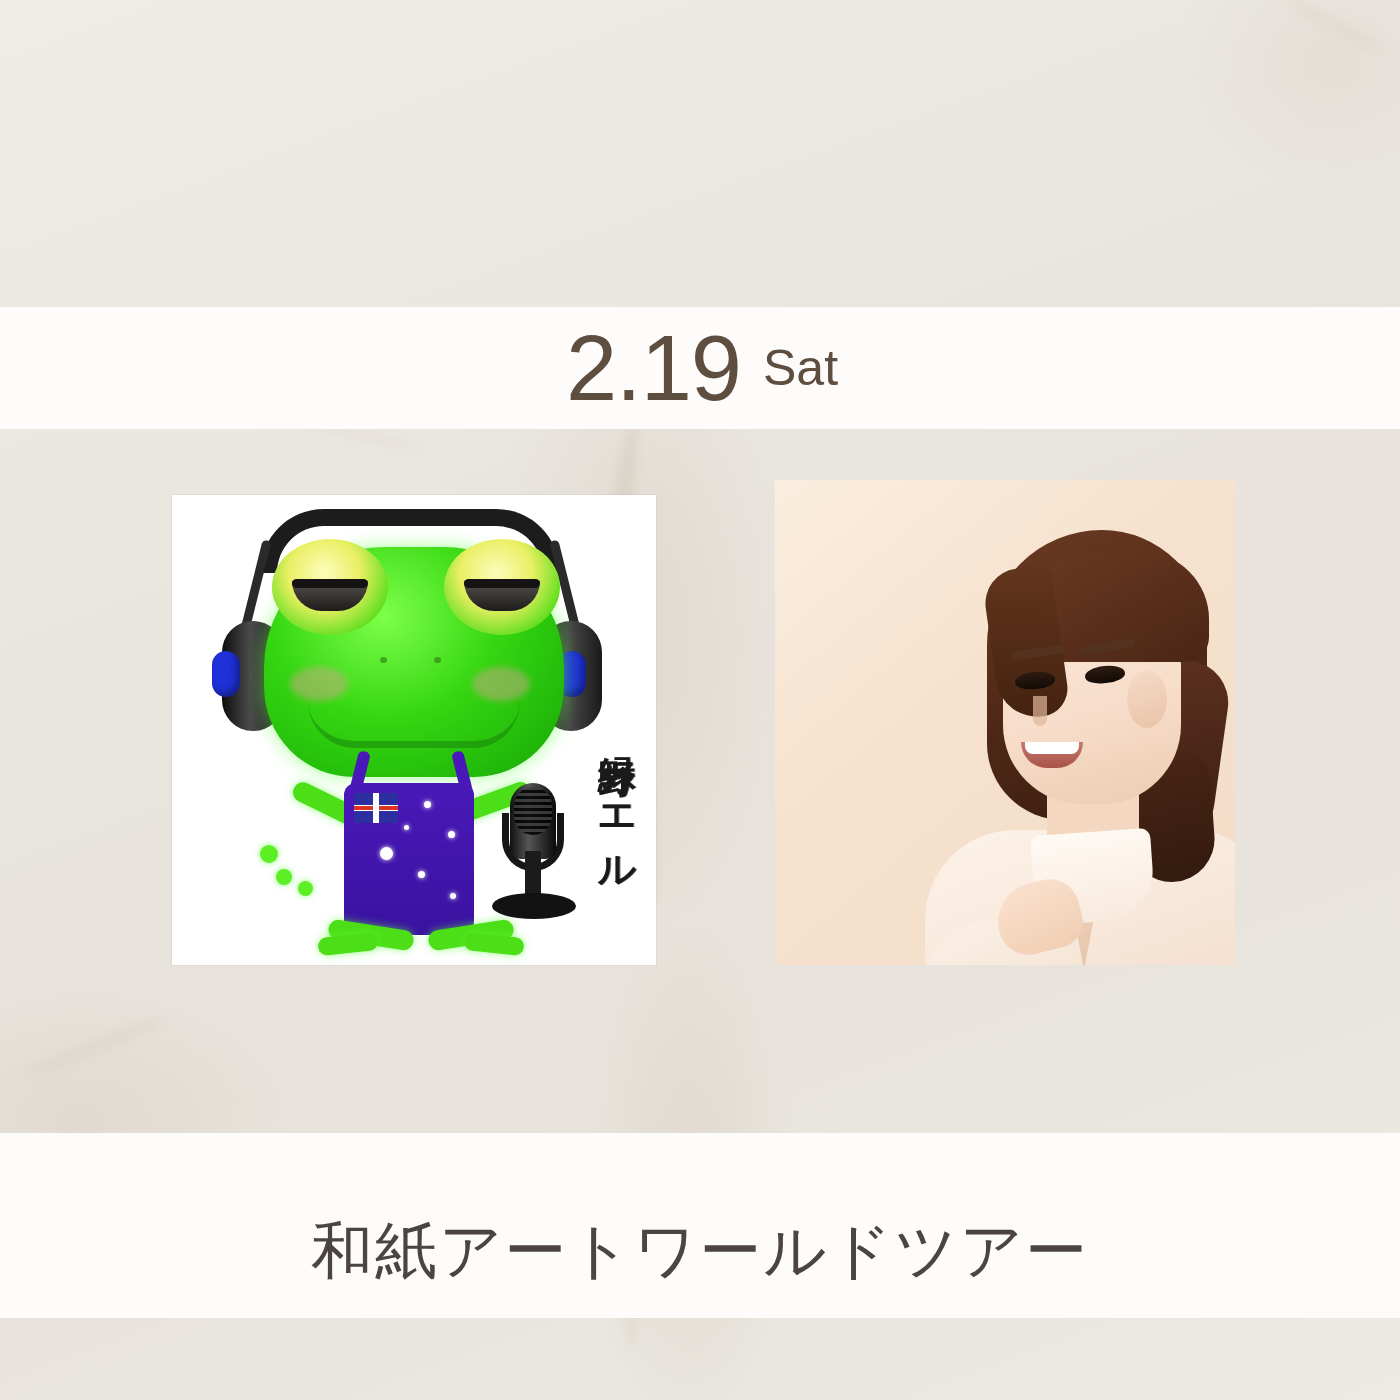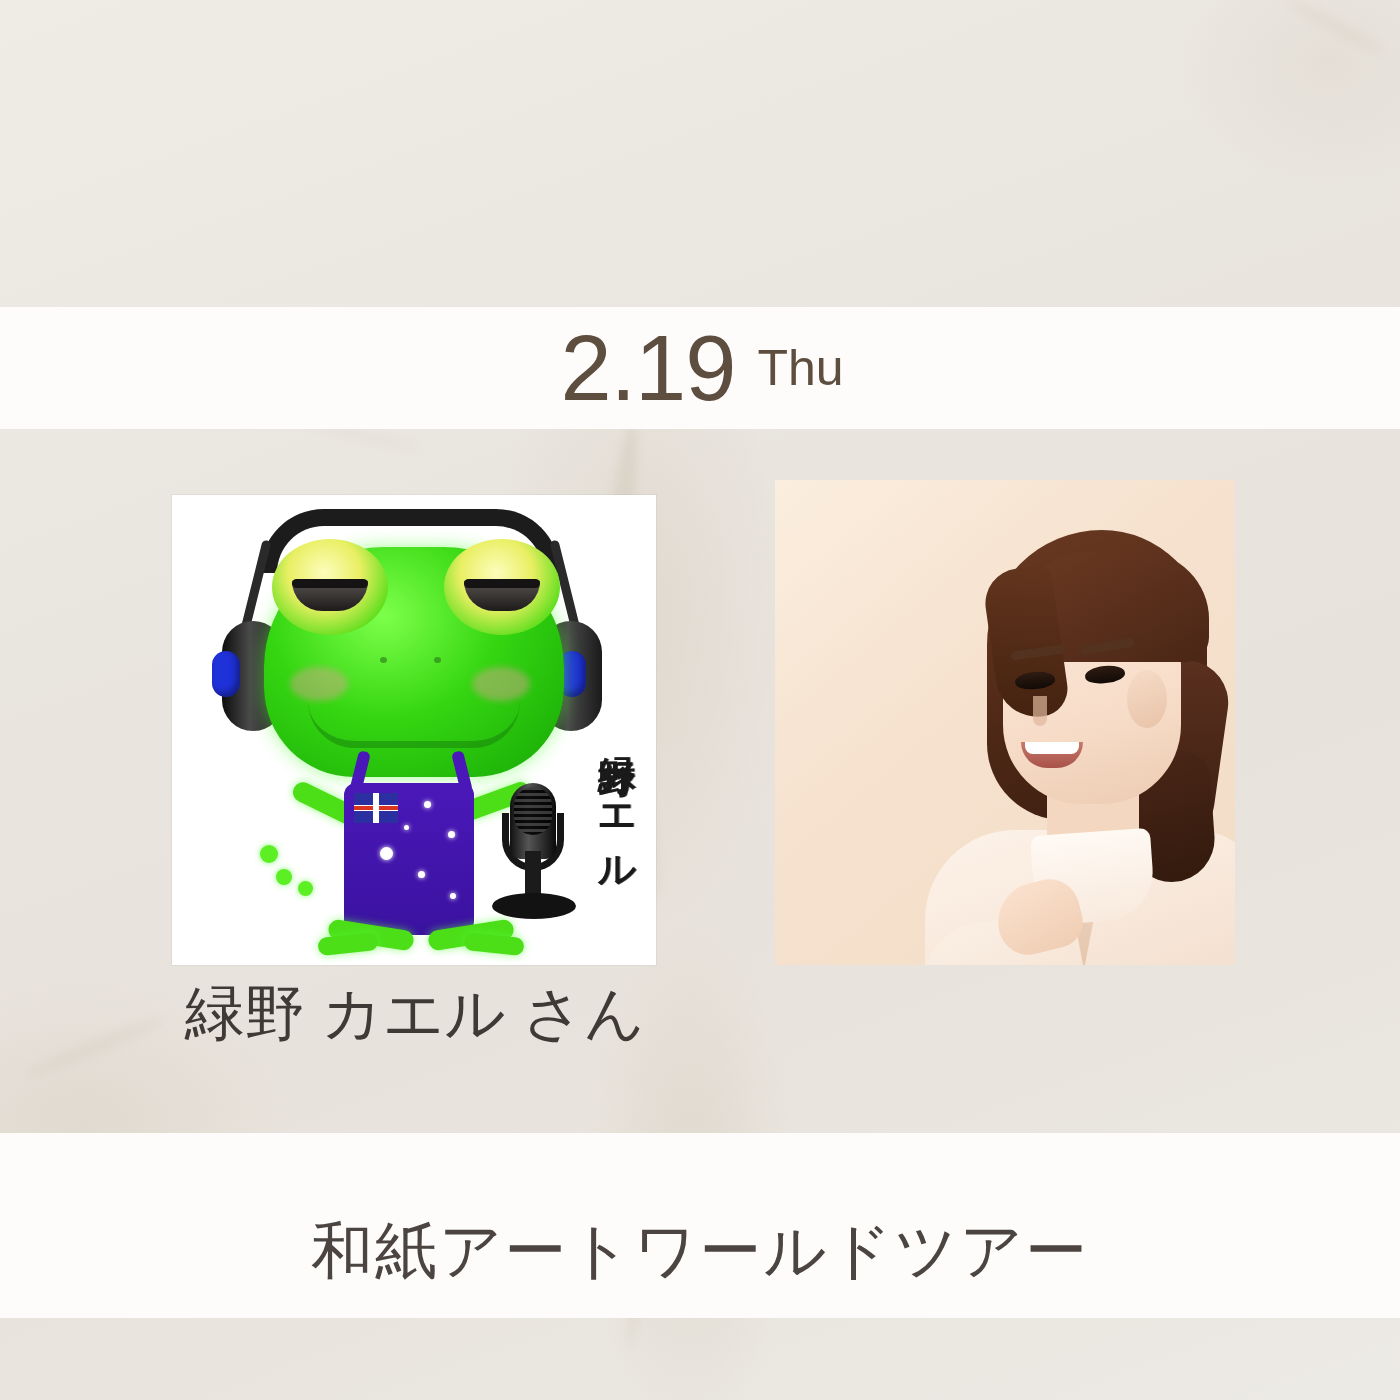--- a/index.html
+++ b/index.html
@@ -246,21 +246,21 @@
   <div class="vein v2"></div>
   <div class="vein v3"></div>
   <div class="vein v4"></div>
   <div class="vein v5"></div>
   <div class="vein v6"></div>
 
 
   <div class="band band-date"></div>
   <div class="date-row">
     <span class="d-day">2.19</span>
-    <span class="d-wd">Thu</span>
+    <span class="d-wd">Sat</span>
     <span class="d-gap"></span>
   </div>
 
   <div class="media">
 
     <div class="card-frog">
       <div class="frog">
         <div class="fr hb"></div>
         <div class="fr arm arm-l"></div>
         <div class="fr arm arm-r"></div>
@@ -335,19 +335,18 @@
       <div class="ph ph-eye ey2"></div>
       <div class="ph ph-nose"></div>
       <div class="ph ph-mouth">
         <div class="ph-teeth"></div>
       </div>
       <div class="ph ph-vee"></div>
       <div class="ph ph-collar"></div>
       <div class="ph ph-hand"></div>
     </div>
 
-    <div class="name name-left">緑野 カエル さん</div>
   </div>
 
   <div class="band band-foot"></div>
   <div class="foot-title">和紙アートワールドツアー</div>
 
 </div>
 
 </body></html>

